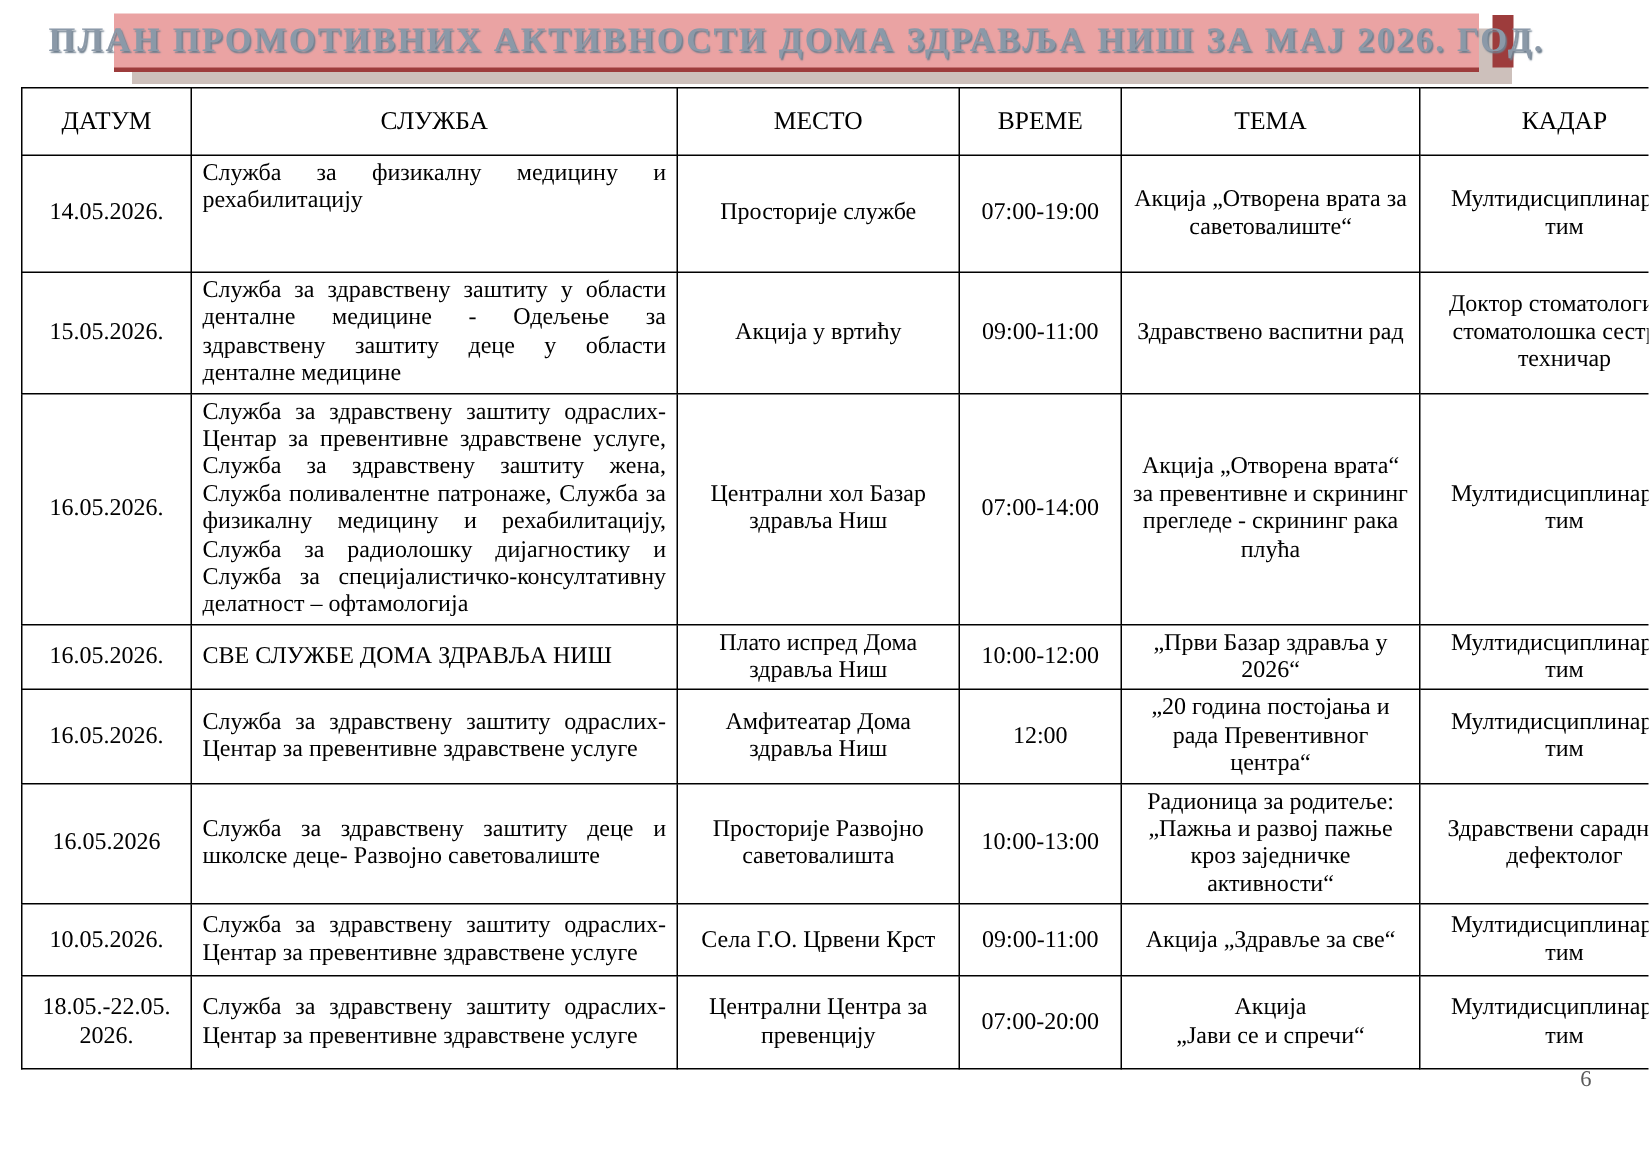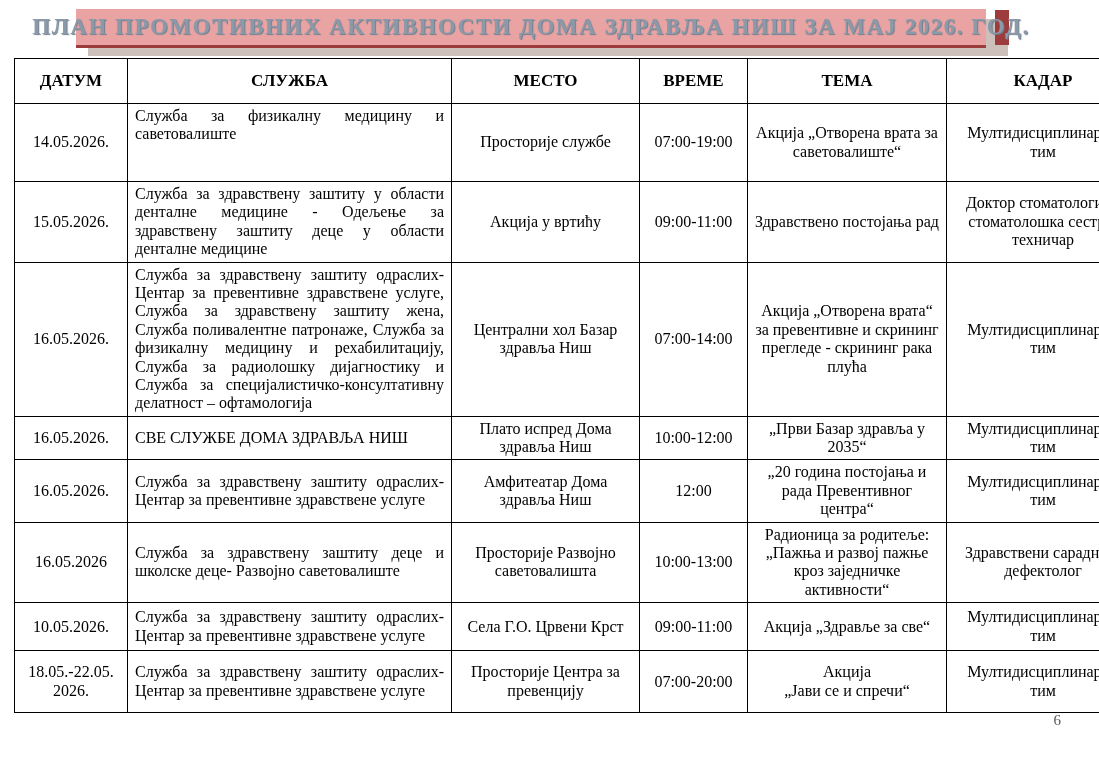--- a/index.html
+++ b/index.html
@@ -34,21 +34,21 @@
   }
 
   
   table.plan {
     border-collapse: collapse; table-layout: fixed;
     margin: 11px 0 0 14px; width: 1071px;
     font-size: 16px; color: #000;
   }
   th, td { border: 1.5px solid #000; }
   th {
-    font-weight: bold; font-size: 17px; height: 40px;
+    font-weight: normal; font-size: 17px; height: 40px;
     text-align: center; vertical-align: middle;
     padding: 2px 4px;
   }
   td {
     vertical-align: middle;
     padding: 3px 7px;
     line-height: 1.15;
     white-space: pre-line;
   }
   td.cell-sluzba { text-align: justify; }
@@ -84,48 +84,48 @@
         <th class="col1">СЛУЖБА</th>
         <th class="col2">МЕСТО</th>
         <th class="col3">ВРЕМЕ</th>
         <th class="col4">ТЕМА</th>
         <th class="col5">КАДАР</th>
       </tr>
   </thead>
   <tbody id="table-body">
       <tr class="r0">
         <td class="col0 cell-datum">14.05.2026.</td>
-        <td class="col1 cell-sluzba">Служба за физикалну медицину и саветовалиште</td>
+        <td class="col1 cell-sluzba">Служба за физикалну медицину и рехабилитацију</td>
         <td class="col2 cell-mesto">Просторије службе</td>
         <td class="col3 cell-vreme">07:00-19:00</td>
         <td class="col4 cell-tema">Акција „Отворена врата за саветовалиште“</td>
         <td class="col5 cell-kadar">Мултидисциплинарни тим</td>
       </tr>
       <tr class="r1">
         <td class="col0 cell-datum">15.05.2026.</td>
         <td class="col1 cell-sluzba">Служба за здравствену заштиту у области денталне медицине - Одељење за здравствену заштиту деце у области денталне медицине</td>
         <td class="col2 cell-mesto">Акција у вртићу</td>
         <td class="col3 cell-vreme">09:00-11:00</td>
-        <td class="col4 cell-tema">Здравствено постојања рад</td>
+        <td class="col4 cell-tema">Здравствено васпитни рад</td>
         <td class="col5 cell-kadar">Доктор стоматологије- стоматолошка сестра- техничар</td>
       </tr>
       <tr class="r2">
         <td class="col0 cell-datum">16.05.2026.</td>
         <td class="col1 cell-sluzba">Служба за здравствену заштиту одраслих- Центар за превентивне здравствене услуге, Служба за здравствену заштиту жена, Служба поливалентне патронаже, Служба за физикалну медицину и рехабилитацију, Служба за радиолошку дијагностику и Служба за специјалистичко-консултативну делатност – офтамологија</td>
         <td class="col2 cell-mesto">Централни хол Базар здравља Ниш</td>
         <td class="col3 cell-vreme">07:00-14:00</td>
         <td class="col4 cell-tema">Акција „Отворена врата“ за превентивне и скрининг прегледе - скрининг рака плућа</td>
         <td class="col5 cell-kadar">Мултидисциплинарни тим</td>
       </tr>
       <tr class="r3">
         <td class="col0 cell-datum">16.05.2026.</td>
         <td class="col1 cell-sluzba">СВЕ СЛУЖБЕ ДОМА ЗДРАВЉА НИШ</td>
         <td class="col2 cell-mesto">Плато испред Дома здравља Ниш</td>
         <td class="col3 cell-vreme">10:00-12:00</td>
-        <td class="col4 cell-tema">„Први Базар здравља у 2035“</td>
+        <td class="col4 cell-tema">„Први Базар здравља у 2026“</td>
         <td class="col5 cell-kadar">Мултидисциплинарни тим</td>
       </tr>
       <tr class="r4">
         <td class="col0 cell-datum">16.05.2026.</td>
         <td class="col1 cell-sluzba">Служба за здравствену заштиту одраслих- Центар за превентивне здравствене услуге</td>
         <td class="col2 cell-mesto">Амфитеатар Дома здравља Ниш</td>
         <td class="col3 cell-vreme">12:00</td>
         <td class="col4 cell-tema">„20 година постојања и рада Превентивног центра“</td>
         <td class="col5 cell-kadar">Мултидисциплинарни тим</td>
       </tr>
@@ -142,21 +142,21 @@
         <td class="col1 cell-sluzba">Служба за здравствену заштиту одраслих- Центар за превентивне здравствене услуге</td>
         <td class="col2 cell-mesto">Села Г.О. Црвени Крст</td>
         <td class="col3 cell-vreme">09:00-11:00</td>
         <td class="col4 cell-tema">Акција „Здравље за све“</td>
         <td class="col5 cell-kadar">Мултидисциплинарни тим</td>
       </tr>
       <tr class="r7">
         <td class="col0 cell-datum">18.05.-22.05.
 2026.</td>
         <td class="col1 cell-sluzba">Служба за здравствену заштиту одраслих- Центар за превентивне здравствене услуге</td>
-        <td class="col2 cell-mesto">Просторије Центра за превенцију</td>
+        <td class="col2 cell-mesto">Централни Центра за превенцију</td>
         <td class="col3 cell-vreme">07:00-20:00</td>
         <td class="col4 cell-tema">Акција
 „Јави се и спречи“</td>
         <td class="col5 cell-kadar">Мултидисциплинарни тим</td>
       </tr>
     </tbody>
 </table>
 
 <div class="page-number">6</div>
 

